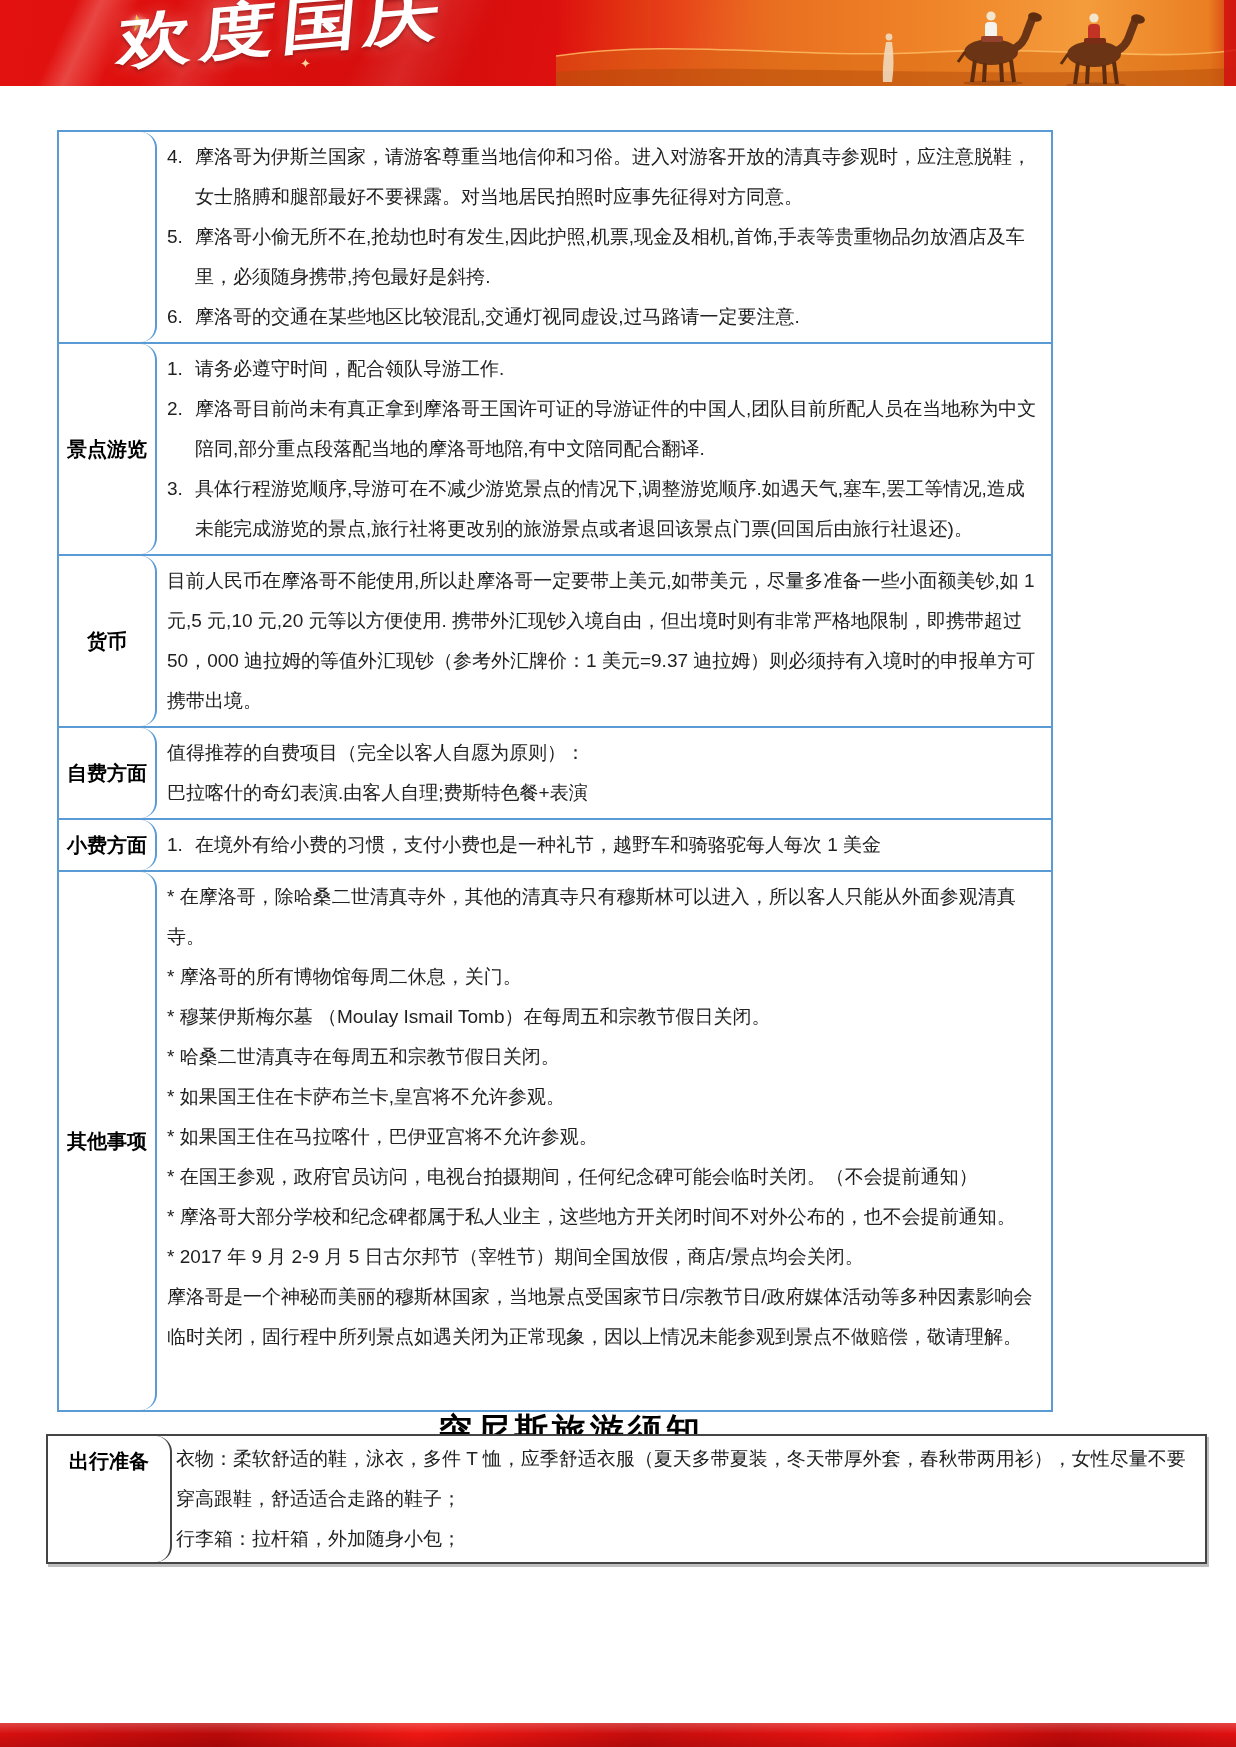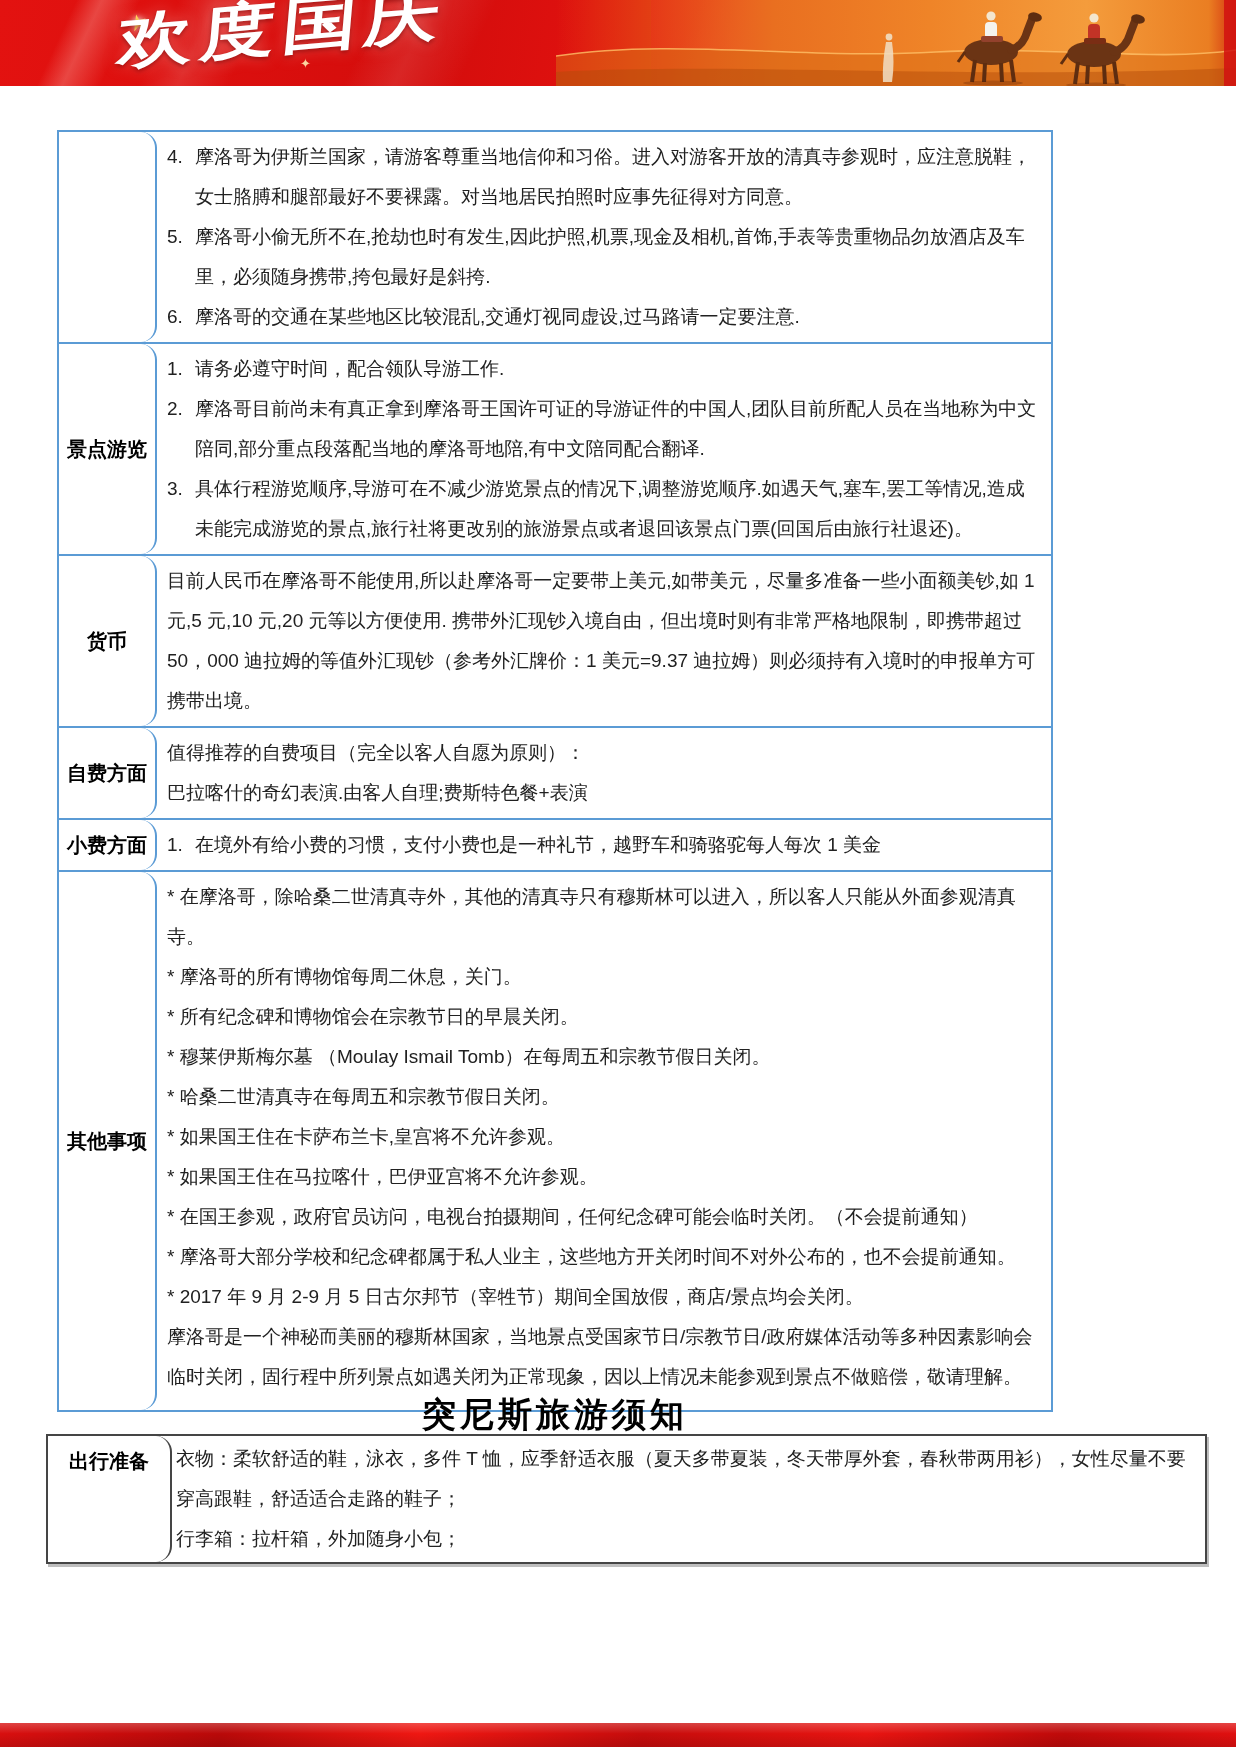--- a/index.html
+++ b/index.html
@@ -78,21 +78,21 @@
   #morocco-table .label{border-right:2px solid var(--table1-border,#5b9bd5);}
   #morocco-table .row:nth-child(1){min-height:208px;}
   #morocco-table .row:nth-child(2){min-height:208px;}
   #morocco-table .row:nth-child(3){min-height:165px;}
   #morocco-table .row:nth-child(4){min-height:88px;}
   #morocco-table .row:nth-child(5){min-height:40px;}
   #morocco-table .row:nth-child(6){min-height:538px;}
 
   
   .section-title{
-    position:absolute;left:57px;top:1392px;width:996px;margin:0;
+    position:absolute;left:57px;top:1392px;width:996px;margin:16px;
     text-align:center;font-size:34px;font-weight:800;letter-spacing:4px;color:#000;
   }
 
   
   #tunisia-table{
     left:46px;top:1434px;width:1161px;
     border:2px solid var(--table2-border,#454545);
     box-shadow:2px 3px 0 rgba(110,110,110,.45);
   }
   #tunisia-table .label{
@@ -232,23 +232,20 @@
       <div class="row">
         <div class="cell label">其他事项</div>
         <div class="cell content">
           <div class="item">
             <span class="text">* 在摩洛哥，除哈桑二世清真寺外，其他的清真寺只有穆斯林可以进入，所以客人只能从外面参观清真寺。</span>
           </div>
           <div class="item">
             <span class="text">* 摩洛哥的所有博物馆每周二休息，关门。</span>
           </div>
           <div class="item">
-            <span class="text">* 所有纪念碑和博物馆会在宗教节日的早晨关闭。</span>
-          </div>
-          <div class="item">
             <span class="text">* 穆莱伊斯梅尔墓 （Moulay Ismail Tomb）在每周五和宗教节假日关闭。</span>
           </div>
           <div class="item">
             <span class="text">* 哈桑二世清真寺在每周五和宗教节假日关闭。</span>
           </div>
           <div class="item">
             <span class="text">* 如果国王住在卡萨布兰卡,皇宫将不允许参观。</span>
           </div>
           <div class="item">
             <span class="text">* 如果国王住在马拉喀什，巴伊亚宫将不允许参观。</span>

